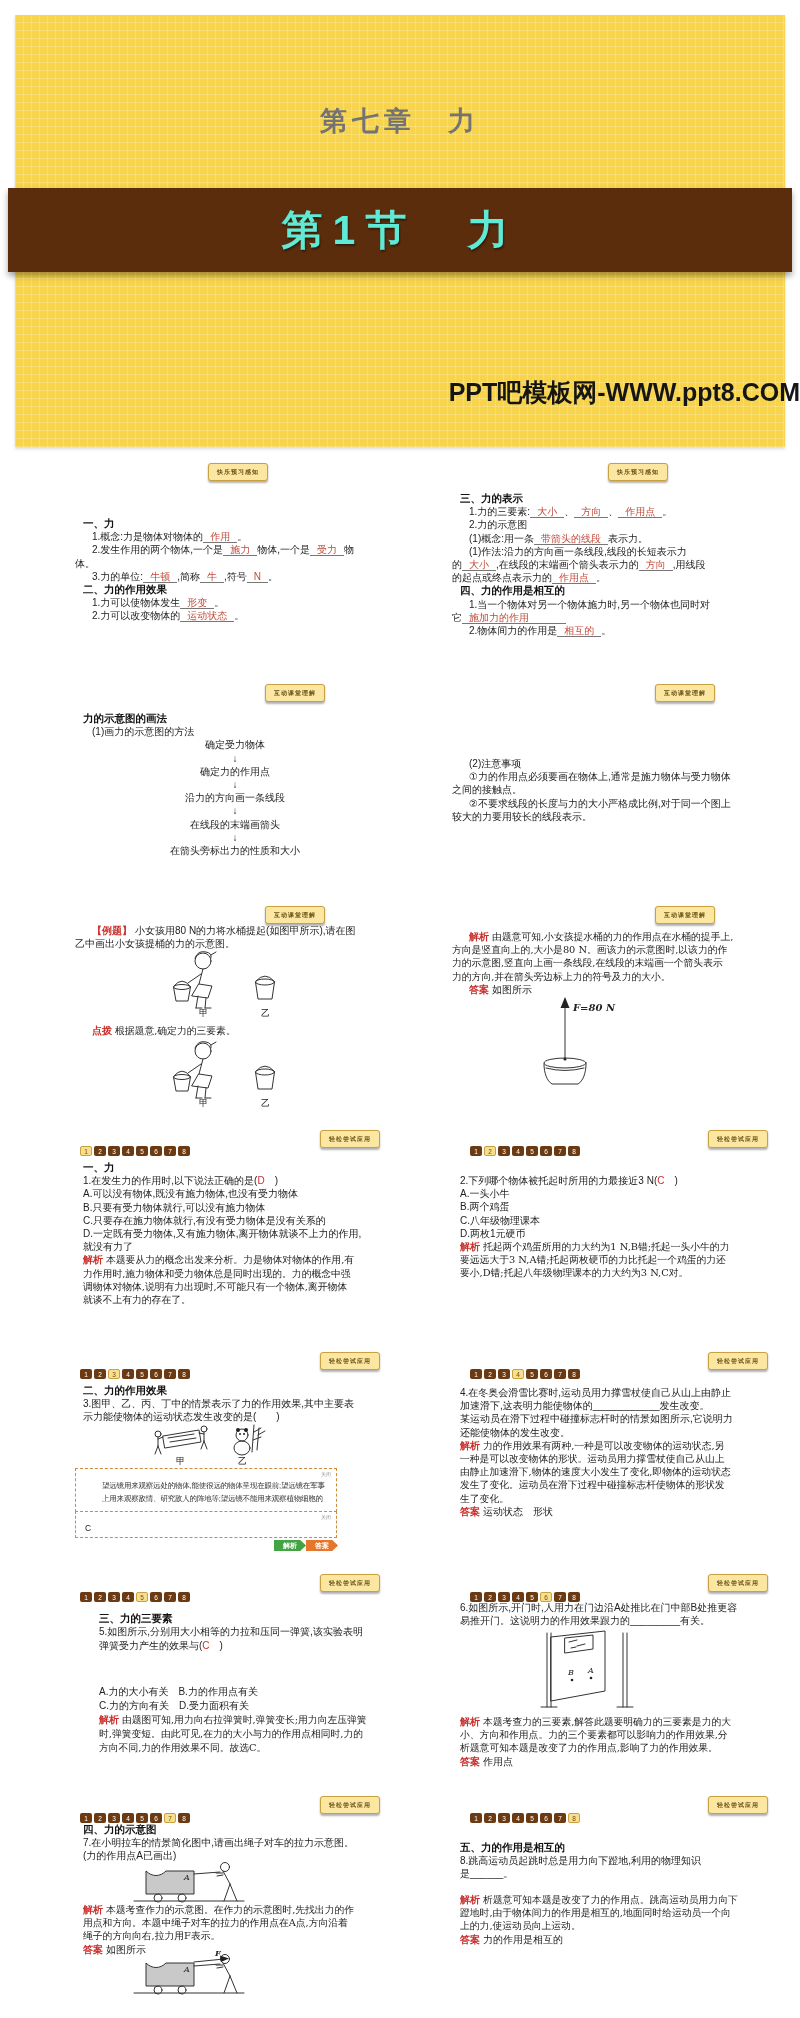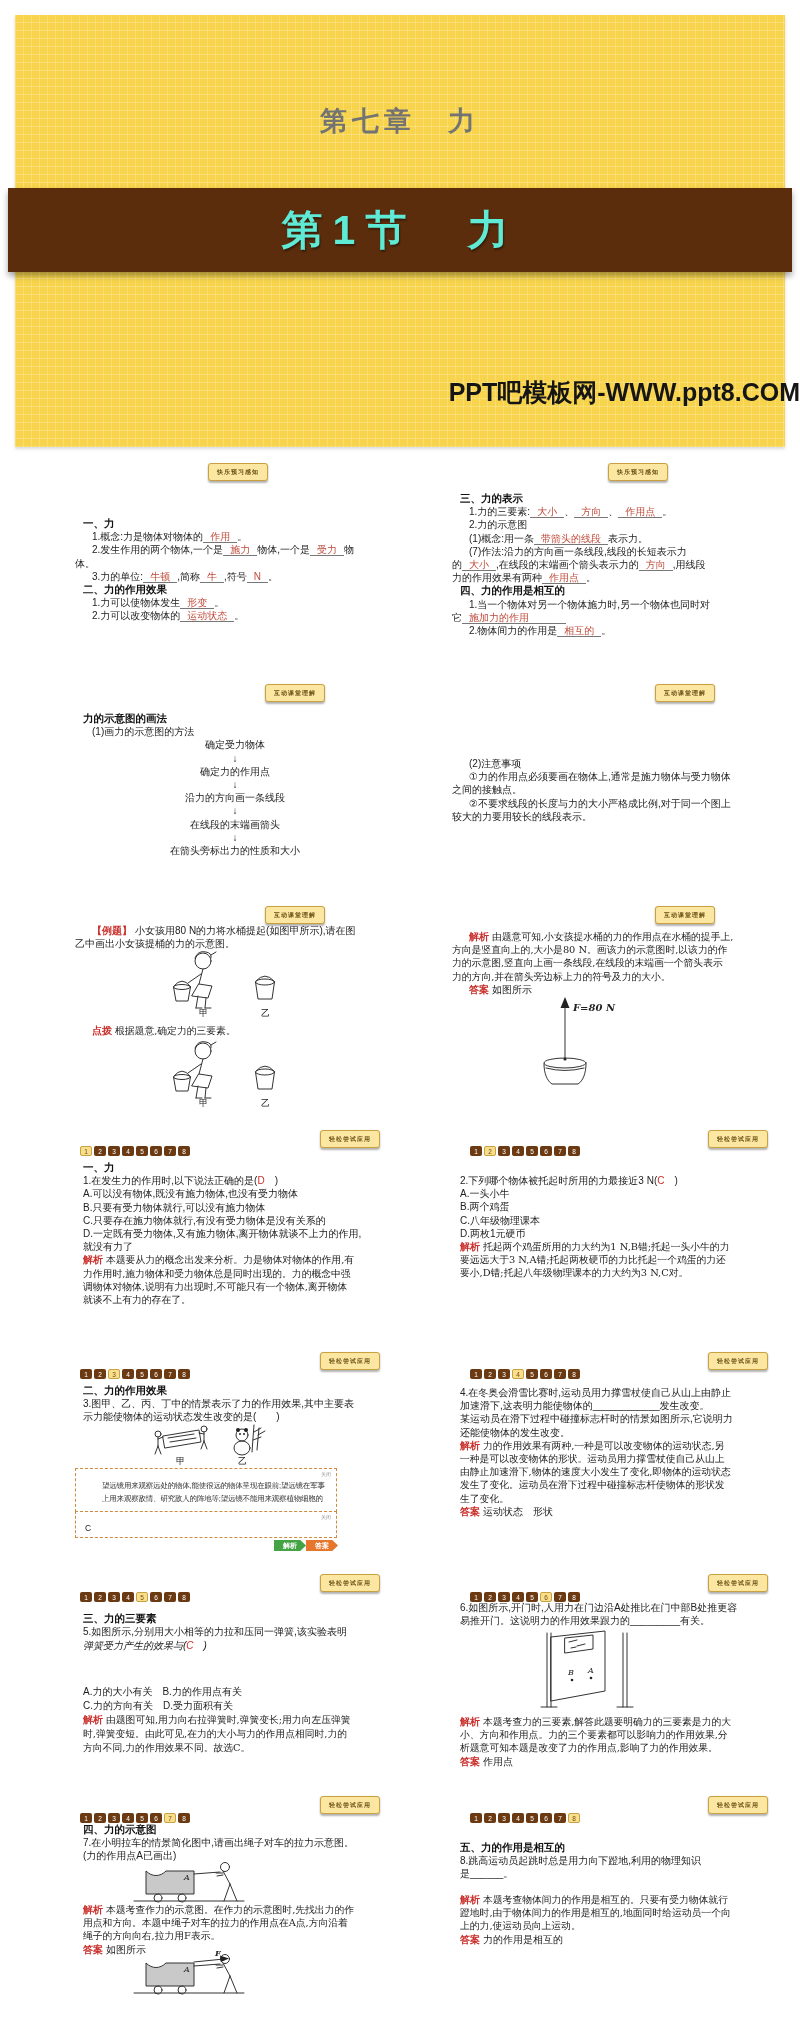--- a/index.html
+++ b/index.html
@@ -198,23 +198,23 @@
       <div class="ln p2"><span>3.力的单位:</span><span class="f">牛顿</span><span>,简称</span><span class="f">牛</span><span>,符号</span><span class="f">N</span><span>。</span></div>
       <div class="ln"><span class="b">二、力的作用效果</span></div>
       <div class="ln p2"><span>1.力可以使物体发生</span><span class="f">形变</span><span>。</span></div>
       <div class="ln p2"><span>2.力可以改变物体的</span><span class="f">运动状态</span><span>。</span></div>
     </div>
     <div class="tb" style="left: 452px; top: 492px; width: 340px;">
       <div class="ln"><span class="b">三、力的表示</span></div>
       <div class="ln p2"><span>1.力的三要素:</span><span class="f">大小</span><span>、</span><span class="f">方向</span><span>、</span><span class="f">作用点</span><span>。</span></div>
       <div class="ln p2"><span>2.力的示意图</span></div>
       <div class="ln p2"><span>(1)概念:用一条</span><span class="f">带箭头的线段</span><span>表示力。</span></div>
-      <div class="ln p2"><span>(7)作法:沿力的方向画一条线段,线段的长短表示力</span></div>
+      <div class="ln p2"><span>(1)作法:沿力的方向画一条线段,线段的长短表示力</span></div>
       <div class="ln p0"><span>的</span><span class="f">大小</span><span>,在线段的末端画个箭头表示力的</span><span class="f">方向</span><span>,用线段</span></div>
-      <div class="ln p0"><span>力的作用效果有两种</span><span class="f">作用点</span><span>。</span></div>
+      <div class="ln p0"><span>的起点或终点表示力的</span><span class="f">作用点</span><span>。</span></div>
       <div class="ln"><span class="b">四、力的作用是相互的</span></div>
       <div class="ln p2"><span>1.当一个物体对另一个物体施力时,另一个物体也同时对</span></div>
       <div class="ln p0"><span>它</span><span class="f">施加力的作用　　　</span></div>
       <div class="ln p2"><span>2.物体间力的作用是</span><span class="f">相互的</span><span>。</span></div>
     </div>
     <div class="tb" style="left: 75px; top: 712px; width: 320px;">
       <div class="ln"><span class="b">力的示意图的画法</span></div>
       <div class="ln p2"><span>(1)画力的示意图的方法</span></div>
       <div class="ln c"><span>确定受力物体</span></div>
       <div class="ln c"><span>↓</span></div>
@@ -280,24 +280,24 @@
       <div class="ln"><span>加速滑下,这表明力能使物体的____________发生改变。</span></div>
       <div class="ln"><span>某运动员在滑下过程中碰撞标志杆时的情景如图所示,它说明力</span></div>
       <div class="ln"><span>还能使物体的发生改变。</span></div>
       <div class="ln"><span class="rb">解析</span><span class="ser">力的作用效果有两种,一种是可以改变物体的运动状态,另</span></div>
       <div class="ln"><span class="ser">一种是可以改变物体的形状。运动员用力撑雪杖使自己从山上</span></div>
       <div class="ln"><span class="ser">由静止加速滑下,物体的速度大小发生了变化,即物体的运动状态</span></div>
       <div class="ln"><span class="ser">发生了变化。运动员在滑下过程中碰撞标志杆使物体的形状发</span></div>
       <div class="ln"><span class="ser">生了变化。</span></div>
       <div class="ln"><span class="rb">答案</span><span>运动状态　形状</span></div>
     </div>
-    <div class="tb" style="left: 75px; top: 1611px; width: 320px;">
+    <div class="tb" style="left: 91px; top: 1611px; width: 320px;">
       <div class="ln" style="line-height: 14px; height: 14px;"><span class="b">三、力的三要素</span></div>
       <div class="ln" style="line-height: 14px; height: 14px;"><span>5.如图所示,分别用大小相等的力拉和压同一弹簧,该实验表明</span></div>
-      <div class="ln" style="line-height: 14px; height: 14px; font-style: italic;"><span>弹簧受力产生的效果与(</span><span class="r">C</span><span>　)</span></div>
+      <div class="ln" style="line-height: 14px; height: 14px;"><span>弹簧受力产生的效果与(</span><span class="r">C</span><span>　)</span></div>
       <div class="ln" style="line-height: 14px; height: 14px; margin-top: 32px;"><span>A.力的大小有关　B.力的作用点有关</span></div>
       <div class="ln" style="line-height: 14px; height: 14px;"><span>C.力的方向有关　D.受力面积有关</span></div>
       <div class="ln" style="line-height: 14px; height: 14px;"><span class="rb">解析</span><span class="ser">由题图可知,用力向右拉弹簧时,弹簧变长;用力向左压弹簧</span></div>
       <div class="ln" style="line-height: 14px; height: 14px;"><span class="ser">时,弹簧变短。由此可见,在力的大小与力的作用点相同时,力的</span></div>
       <div class="ln" style="line-height: 14px; height: 14px;"><span class="ser">方向不同,力的作用效果不同。故选C。</span></div>
     </div>
     <div class="tb" style="left: 452px; top: 1601px; width: 340px;">
       <div class="ln"><span>6.如图所示,开门时,人用力在门边沿A处推比在门中部B处推更容</span></div>
       <div class="ln"><span>易推开门。这说明力的作用效果跟力的_________有关。</span></div>
     </div>
@@ -317,21 +317,21 @@
       <div class="ln"><span class="ser">用点和方向。本题中绳子对车的拉力的作用点在A点,方向沿着</span></div>
       <div class="ln"><span class="ser">绳子的方向向右,拉力用F表示。</span></div>
       <div class="ln"><span class="rb">答案</span><span>如图所示</span></div>
     </div>
     <div class="tb" style="left: 452px; top: 1841px; width: 340px;">
       <div class="ln"><span class="b">五、力的作用是相互的</span></div>
       <div class="ln"><span>8.跳高运动员起跳时总是用力向下蹬地,利用的物理知识</span></div>
       <div class="ln"><span>是______。</span></div>
     </div>
     <div class="tb" style="left: 452px; top: 1893px; width: 340px;">
-      <div class="ln"><span class="rb">解析</span><span class="ser">本题考查物体间力的作用是相互的。只要有受力物体就行</span></div>
+      <div class="ln"><span class="rb">解析</span><span class="ser">析题意可知本题是改变了力的作用点。跳高运动员用力向下</span></div>
       <div class="ln"><span class="ser">蹬地时,由于物体间力的作用是相互的,地面同时给运动员一个向</span></div>
       <div class="ln"><span class="ser">上的力,使运动员向上运动。</span></div>
       <div class="ln"><span class="rb">答案</span><span>力的作用是相互的</span></div>
     </div>
   </div>
 
 <svg width="0" height="0" style="position:absolute">
   <defs>
     <g id="sym-girl">
       <circle class="st" cx="53" cy="13" r="8"></circle>

